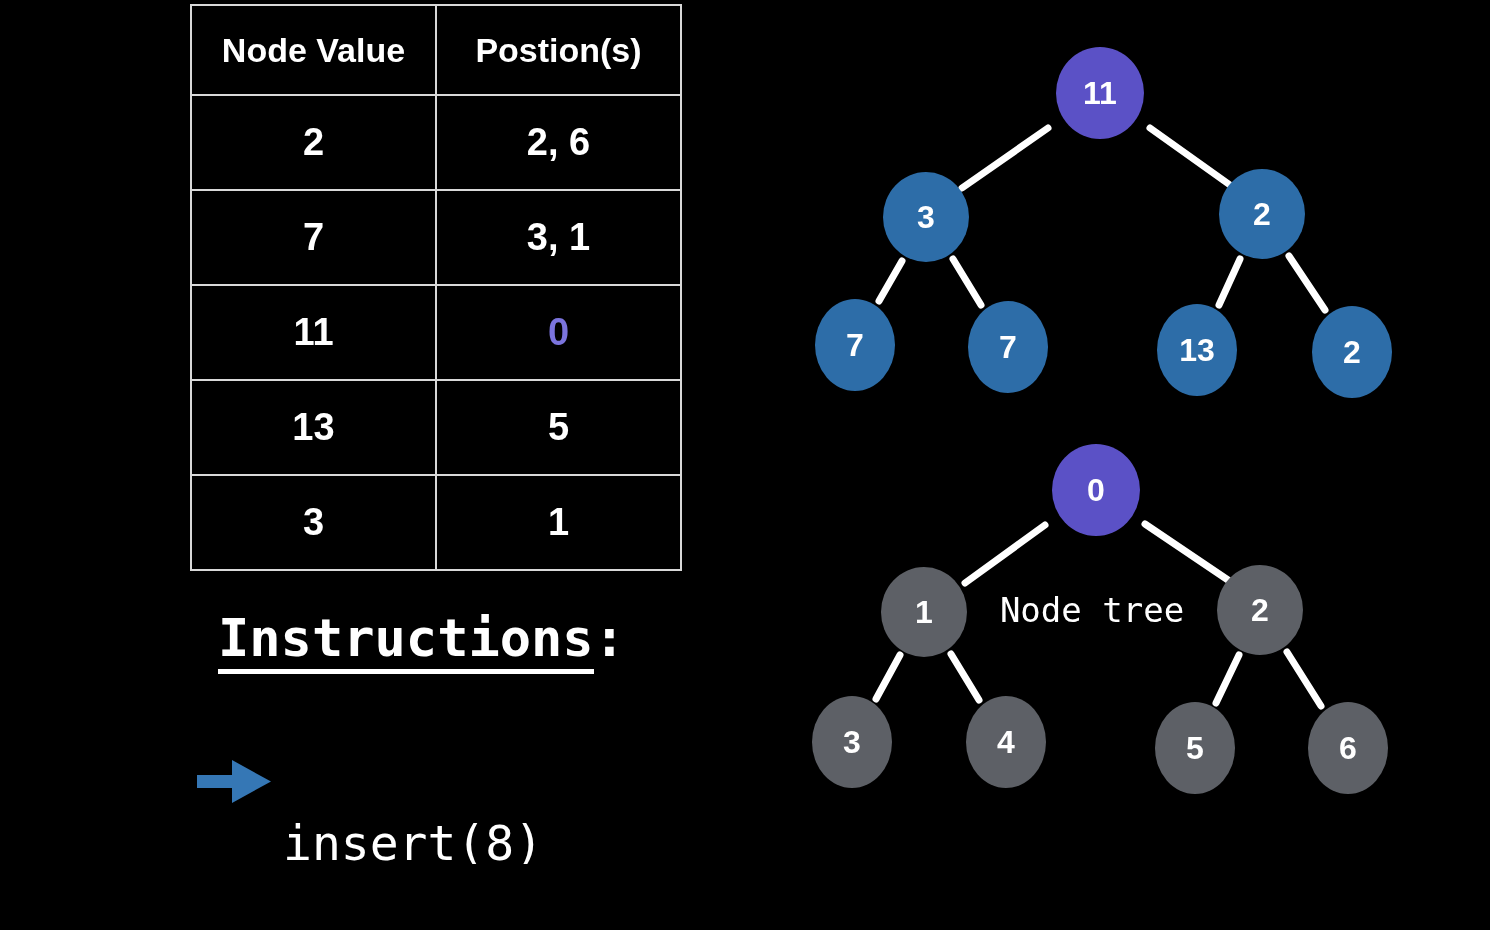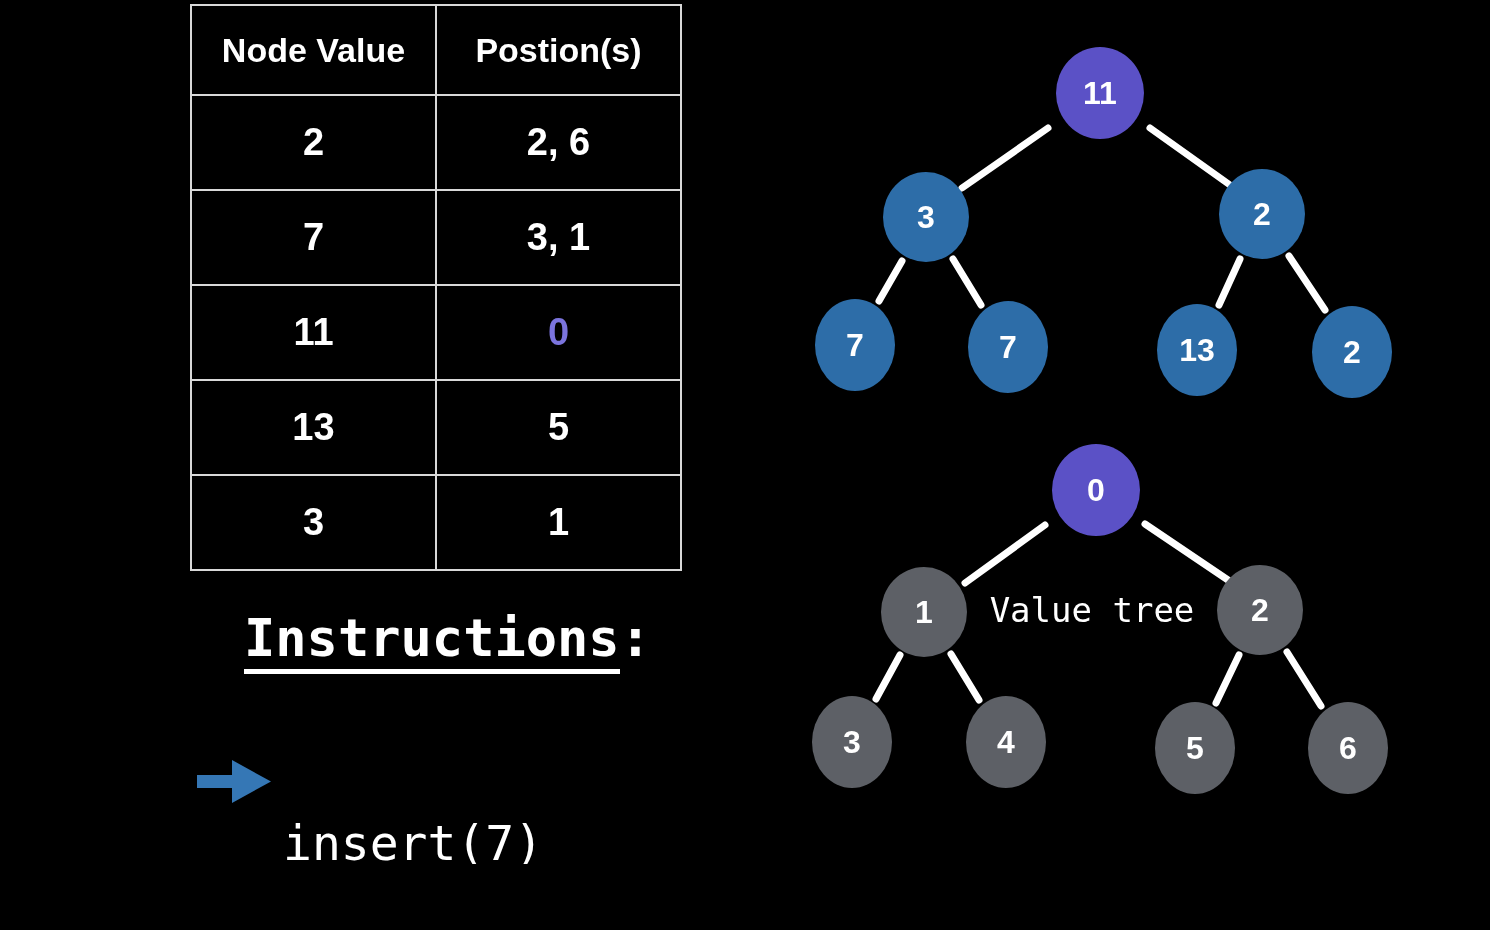--- a/index.html
+++ b/index.html
@@ -52,21 +52,20 @@
     top: 608px;
     font-family: "DejaVu Sans Mono", monospace;
     font-weight: 700;
     font-size: 52px;
     color: var(--text_white, #fff);
     white-space: nowrap;
   }
   .instructions-title .word {
     border-bottom: 5px solid var(--text_white, #fff);
     padding-bottom: 1px;
-    margin-left: 26px;
   }
   .instructions-list {
     position: absolute;
     left: 283px;
     top: 686px;
     font-family: "DejaVu Sans Mono", monospace;
     font-size: 48px;
     line-height: 63px;
     color: var(--text_white, #fff);
     white-space: pre;
@@ -154,21 +153,21 @@
       <td>1</td>
     </tr>
   </tbody>
     </table>
 
   <div class="instructions-title">
     <span class="word">Instructions</span><span>:</span>
   </div>
 
   <div class="instructions-list">
-    <div>insert(7)</div>
+    <div>insert(8)</div>
     
     
   </div>
 
   <svg class="instr-arrow" viewBox="0 0 75 45">
     <polygon points="0,16 35,16 35,1 74,22.5 35,44 35,29 0,29" style="fill: var(--arrow_blue, #3577b5)"></polygon>
   </svg>
 
   <svg class="edges-layer">
 
@@ -196,15 +195,15 @@
   <div class="tree-node node-blue n-leaf" style="left:1312px; top:306px;">2</div>
 
   <div class="tree-node node-purple n-root" style="left:1052px; top:444px;">0</div>
   <div class="tree-node node-gray n-mid" style="left:881px;  top:567px;">1</div>
   <div class="tree-node node-gray n-mid" style="left:1217px; top:565px;">2</div>
   <div class="tree-node node-gray n-leaf" style="left:812px;  top:696px;">3</div>
   <div class="tree-node node-gray n-leaf" style="left:966px;  top:696px;">4</div>
   <div class="tree-node node-gray n-leaf" style="left:1155px; top:702px;">5</div>
   <div class="tree-node node-gray n-leaf" style="left:1308px; top:702px;">6</div>
 
-  <div class="index-caption">Value tree</div>
+  <div class="index-caption">Node tree</div>
 
 </div>
 
 </body></html>

